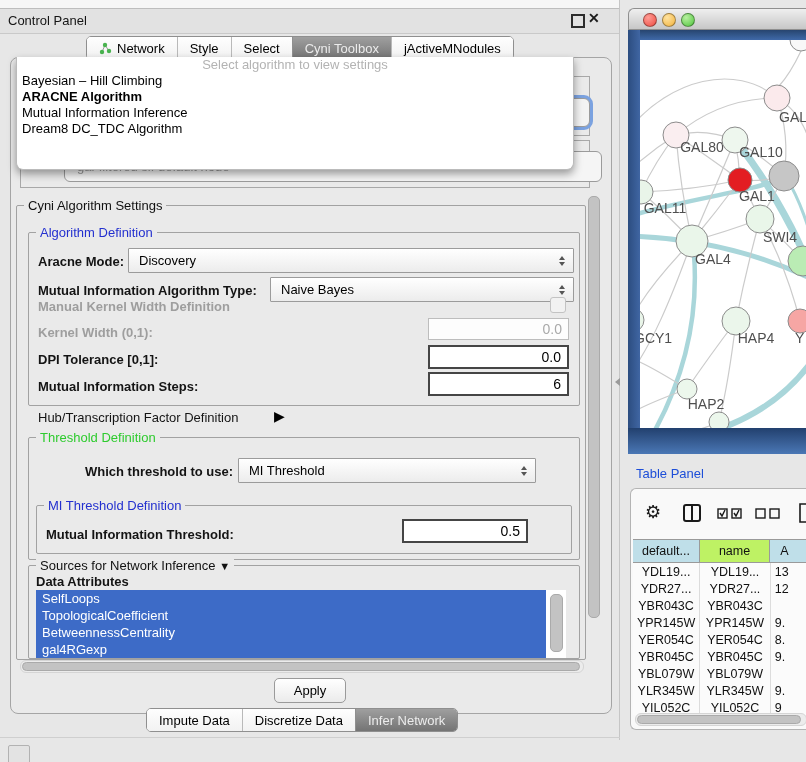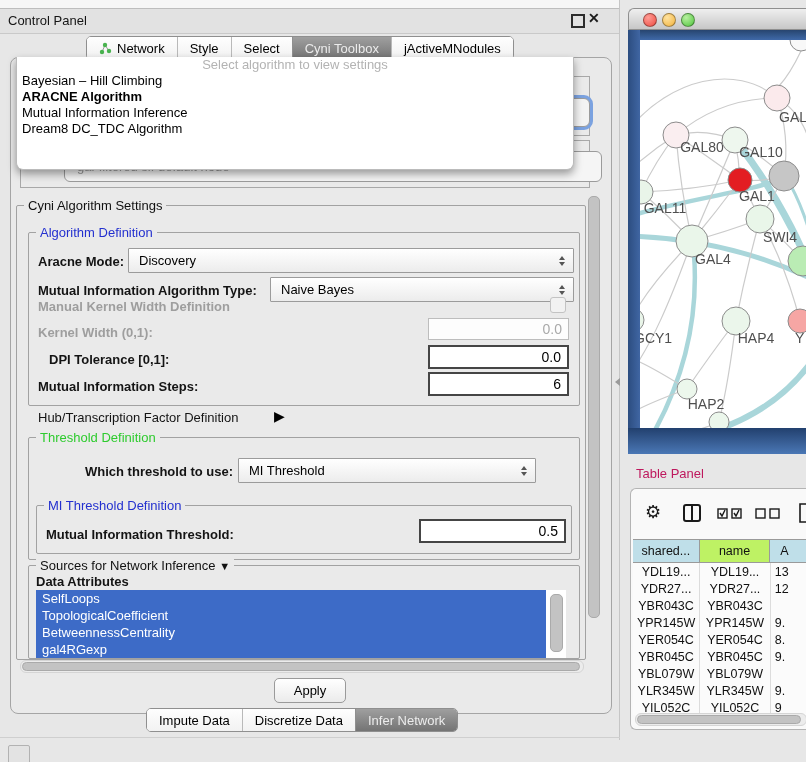--- a/index.html
+++ b/index.html
@@ -75,21 +75,21 @@
   
   .net-titlebar{left:628px;top:8px;width:178px;height:22px;background:linear-gradient(#efefef,#c7c7c7);
                 border:1px solid #8f8f8f;border-radius:6px 0 0 0;border-right:none;box-sizing:border-box}
   .light{width:12px;height:12px;border-radius:50%;border:1px solid rgba(0,0,0,.35)}
   .frame-left{left:628px;top:30px;width:12px;height:424px;background:linear-gradient(90deg,#2c4d80,#4066a3)}
   .frame-top{left:640px;top:30px;width:166px;height:10px;background:linear-gradient(#27456f,#3f69a8)}
   .frame-bottom{left:628px;top:428px;width:178px;height:26px;background:linear-gradient(#22406e,#4a77b5)}
   .net-canvas{left:640px;top:40px;width:166px;height:388px;background:#fff;overflow:hidden}
   .nlabel{font-size:14px;fill:#4f4f4f}
 
-  .tp-title{left:636px;top:466px;font-size:13px;color:#be185d}
+  .tp-title{left:636px;top:466px;font-size:13px;color:#1d4ed8}
   .table-window{left:630px;top:488px;width:176px;height:242px;background:#f9f9f9;
                 border:1px solid #b4b4b4;border-right:none;border-radius:6px 0 0 6px;box-sizing:border-box}
   .ticon{color:#1a1a1a}
   .thead{display:flex;height:22px;font-size:12.5px;border-top:1px solid #9a9a9a;border-bottom:1px solid #9a9a9a}
   .th{display:flex;align-items:center;justify-content:center;border-right:1px solid #9a9a9a;box-sizing:border-box}
   .trow{display:flex;height:17px;font-size:12.5px}
   .td{display:flex;align-items:center;justify-content:center;box-sizing:border-box;overflow:hidden;white-space:nowrap}
   .td.num{justify-content:flex-start;padding-left:4px}
   .htrack{background:#ececec;border:1px solid #d5d5d5;border-radius:6px}
   .hthumb{background:#c3c3c3;border:1px solid #aaa;border-radius:5px}
@@ -188,21 +188,21 @@
 </div>
 
 <div class="abs lbl dis" style="left:38px;top:299px">Manual Kernel Width Definition</div>
 <div class="abs checkbox" style="left:550px;top:297px"></div>
 
 <div class="abs lbl dis" style="left:38px;top:325px">Kernel Width (0,1):</div>
 <div class="abs field dis" style="left:428px;top:318px;width:141px;height:22px;box-sizing:border-box">
   <span>0.0</span>
 </div>
 
-<div class="abs lbl" style="left:49px;top:352px">DPI Tolerance [0,1]:</div>
+<div class="abs lbl" style="left:38px;top:352px">DPI Tolerance [0,1]:</div>
 <div class="abs field" style="left:428px;top:345px;width:141px;height:24px;box-sizing:border-box">
   <span>0.0</span>
 </div>
 
 <div class="abs lbl" style="left:38px;top:379px">Mutual Information Steps:</div>
 <div class="abs field" style="left:428px;top:372px;width:141px;height:24px;box-sizing:border-box">
   <span>6</span>
 </div>
 
 <div class="abs plain" style="left:38px;top:410px">Hub/Transcription Factor Definition</div>
@@ -217,21 +217,21 @@
   <span class="spin">
       <span class="tri-up"></span>
       <span class="tri-dn"></span>
     </span>
 </div>
 
 <div class="abs group" style="left:36px;top:505px;width:534px;height:47px;z-index:1"></div>
 <div class="abs legend blue" style="left:44px;top:498px">MI Threshold Definition</div>
 
 <div class="abs lbl" style="left:46px;top:527px">Mutual Information Threshold:</div>
-<div class="abs field" style="left:419px;top:519px;width:147px;height:24px;box-sizing:border-box">
+<div class="abs field" style="left:402px;top:519px;width:126px;height:24px;box-sizing:border-box">
   <span>0.5</span>
 </div>
 
 <div class="abs group" style="left:28px;top:565px;width:550px;height:92px;z-index:1"></div>
 <div class="abs legend" style="left:36px;top:558px">
   <span>Sources for Network Inference</span>
   <span style="font-size:11px">▼</span>
 </div>
 <div class="abs lbl" style="left:36px;top:574px;z-index:2">Data Attributes</div>
 
@@ -411,21 +411,21 @@
     <rect x="1" y="1" width="9" height="9" fill="none" stroke="#1a1a1a" stroke-width="1.4"></rect>
     <rect x="15" y="1" width="9" height="9" fill="none" stroke="#1a1a1a" stroke-width="1.4"></rect>
   </svg>
   <svg class="abs" style="left:168px;top:14px" width="14" height="20" viewBox="0 0 14 20">
     <path d="M 1 1 L 9 1 L 13 5 L 13 19 L 1 19 Z" fill="none" stroke="#1a1a1a" stroke-width="1.6"></path>
   </svg>
 
   <div class="abs" style="left:2px;top:50px;width:174px;overflow:hidden">
     <div class="thead">
       <div class="th" style="width:75px;background:#bfdfe9">
-        <span>shared...</span>
+        <span>default...</span>
       </div>
       <div class="th" style="width:79px;background:#bef264">
         <span>name</span>
       </div>
       <div class="th" style="width:40px;background:#bfdfe9;justify-content:flex-start;padding-left:10px">
         <span>A</span>
       </div>
     </div>
     <div style="height:152px;overflow:hidden;background:#fbfbfb">
 

